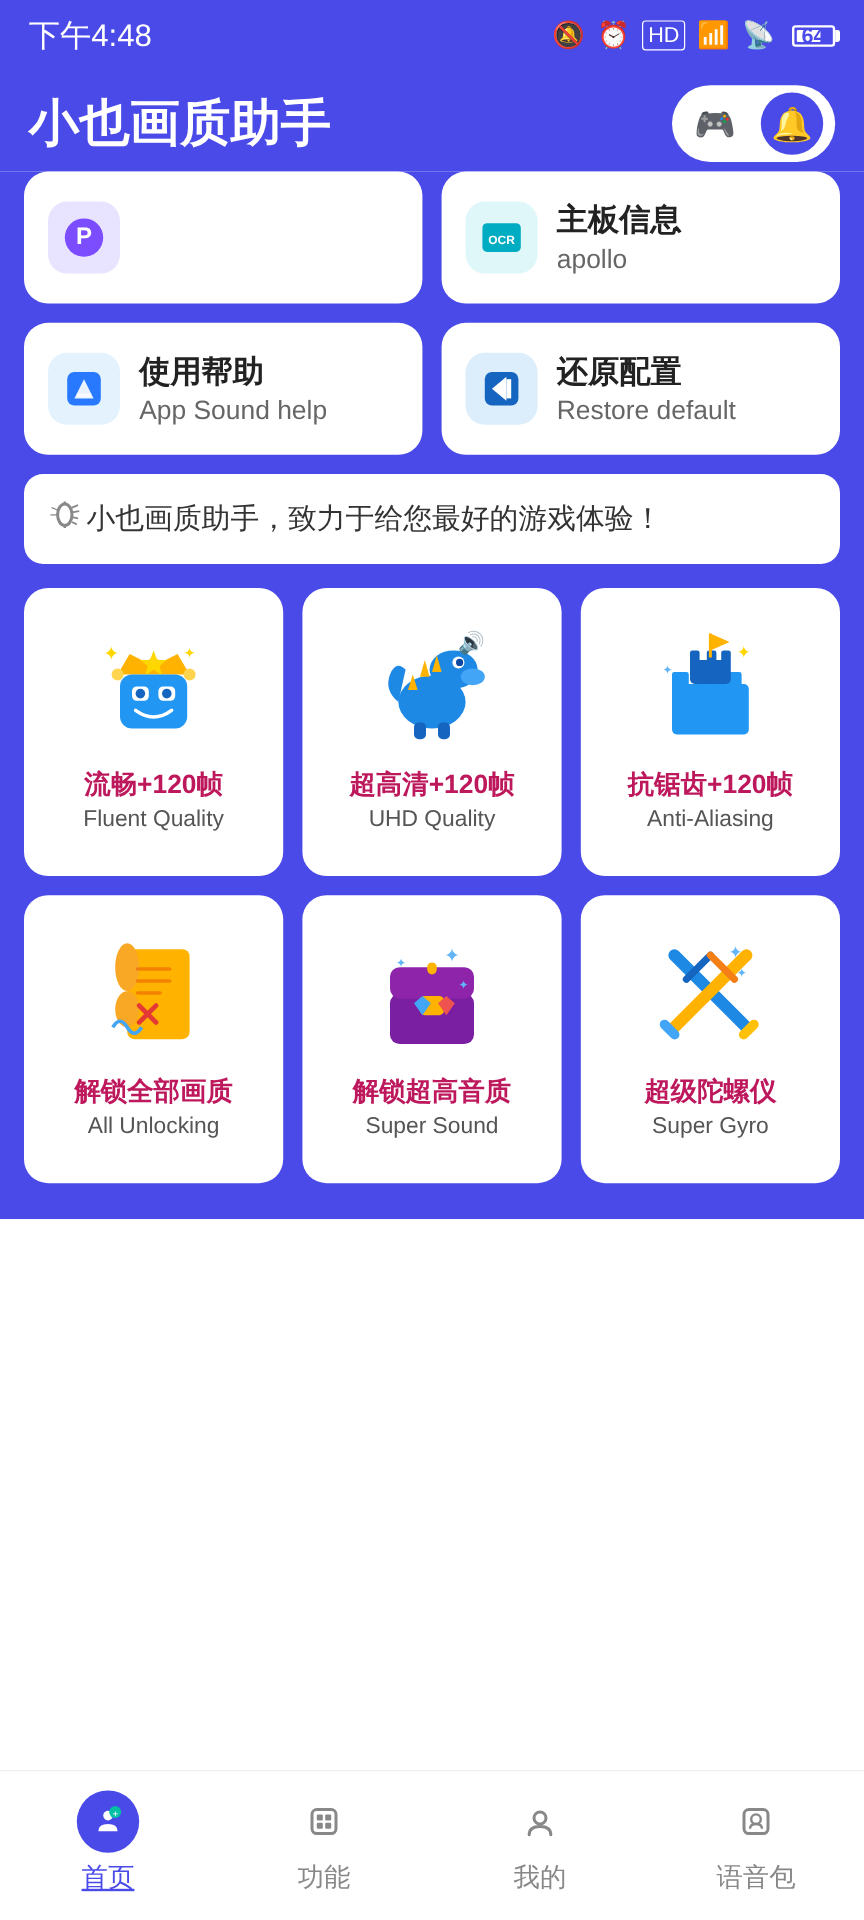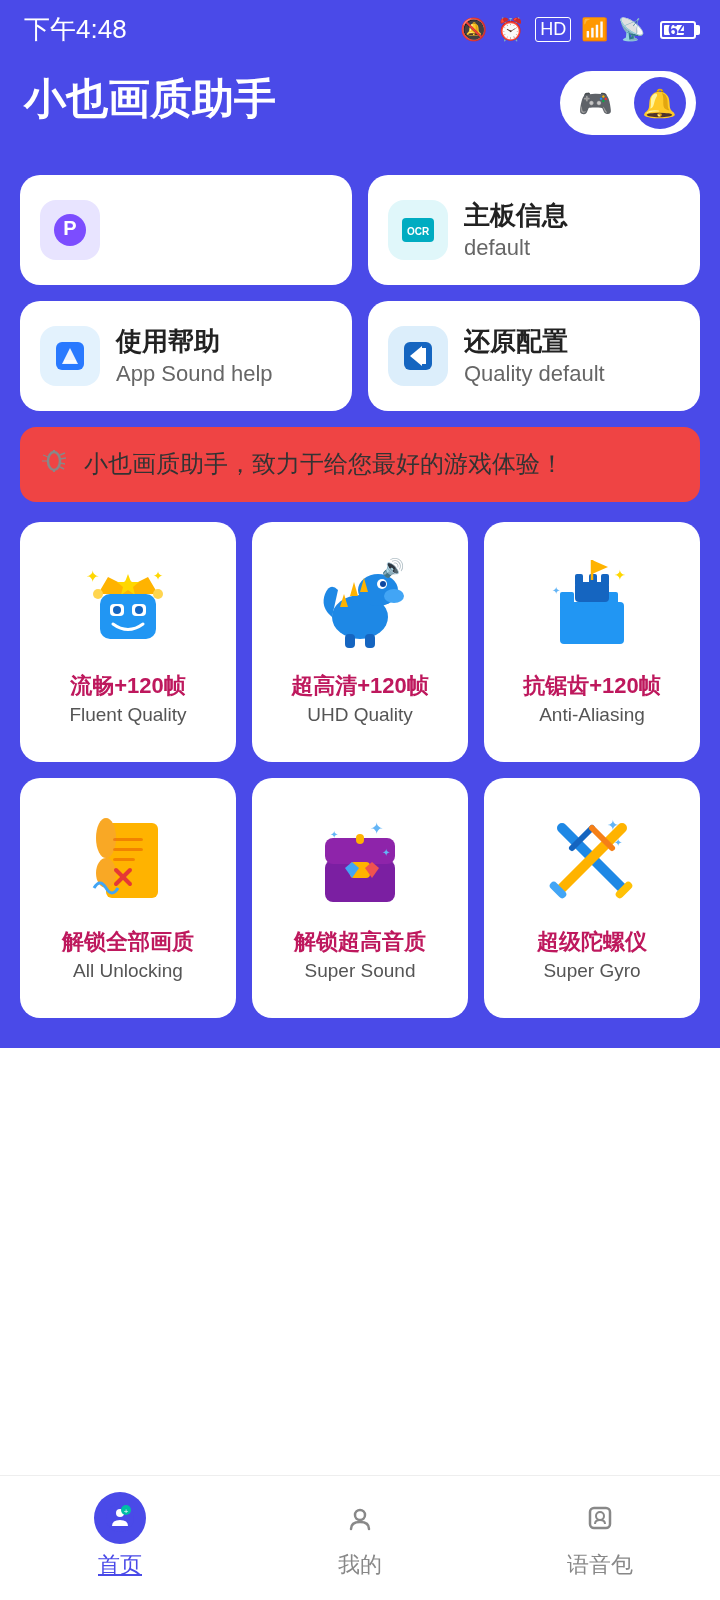--- a/index.html
+++ b/index.html
@@ -64,23 +64,24 @@
       left: 50%;
       top: 50%;
       transform: translate(-50%, -50%);
       color: #4A4AE8;
       font-weight: bold;
     }
 
     
     .header {
       background: #4A4AE8;
-      padding: 16px 24px 40px;
+      padding: 16px 24px 8px;
       display: flex;
       justify-content: space-between;
+      align-items: center;
     }
     .app-title {
       color: white;
       font-size: 42px;
       font-weight: bold;
     }
     .header-buttons {
       display: flex;
       background: white;
       border-radius: 50px;
@@ -149,26 +150,25 @@
       line-height: 1.3;
     }
     .info-card-value {
       font-size: 22px;
       color: #666;
       margin-top: 2px;
     }
 
     
     .notice-bar {
-      background: #ef4444;
+      background: #ffffff;
       border-radius: 16px;
       padding: 18px 20px;
       display: flex;
       align-items: center;
-      gap: 12px;
       margin-bottom: 20px;
       font-size: 24px;
       color: #333;
     }
     .notice-icon {
       font-size: 28px;
       flex-shrink: 0;
     }
 
     
@@ -303,21 +303,21 @@
     </div>
     <div class="info-card">
       <div class="info-card-icon icon-teal">
         <svg width="36" height="36" viewBox="0 0 36 36">
           <rect x="2" y="6" width="32" height="24" rx="4" fill="#00ACC1"></rect>
           <text x="18" y="23" text-anchor="middle" fill="white" font-size="10" font-weight="bold">OCR</text>
         </svg>
       </div>
       <div class="info-card-text">
         <div class="info-card-label">主板信息</div>
-        <div class="info-card-value">default</div>
+        <div class="info-card-value">apollo</div>
       </div>
     </div>
   </div>
 
   <div class="info-cards">
     <div class="info-card">
       <div class="info-card-icon icon-blue">
         <svg width="36" height="36" viewBox="0 0 36 36">
           <rect x="4" y="4" width="28" height="28" rx="6" fill="#2979FF"></rect>
           <polygon points="10,26 18,10 26,26" fill="white" opacity="0.9"></polygon>
@@ -332,21 +332,21 @@
     <div class="info-card">
       <div class="info-card-icon icon-blue2">
         <svg width="36" height="36" viewBox="0 0 36 36">
           <rect x="4" y="4" width="28" height="28" rx="6" fill="#1565C0"></rect>
           <polygon points="22,8 10,18 22,28" fill="white"></polygon>
           <rect x="22" y="10" width="4" height="16" fill="white"></rect>
         </svg>
       </div>
       <div class="info-card-text">
         <div class="info-card-label">还原配置</div>
-        <div class="info-card-value">Quality default</div>
+        <div class="info-card-value">Restore default</div>
       </div>
     </div>
   </div>
 
   <div class="notice-bar">
     <span class="notice-icon">
       <svg width="32" height="32" viewBox="0 0 32 32">
         <ellipse cx="14" cy="16" rx="6" ry="9" fill="none" stroke="#888" stroke-width="2.5"></ellipse>
         <line x1="14" y1="7" x2="14" y2="5" stroke="#888" stroke-width="2"></line>
         <line x1="14" y1="25" x2="14" y2="27" stroke="#888" stroke-width="2"></line>
@@ -535,20 +535,32 @@
         <path d="M8 24 Q8 18 16 18 Q24 18 24 24" fill="white"></path>
         <circle cx="22" cy="8" r="5" fill="#00BFA5"></circle>
         <text x="22" y="12" text-anchor="middle" font-size="8" fill="white">+</text>
       </svg>
     </div>
     <div class="nav-label active">首页</div>
   </div>
   <div class="nav-item">
     <div class="nav-icon">
       <svg width="32" height="32" viewBox="0 0 32 32">
+        <rect x="6" y="6" width="20" height="20" rx="4" fill="none" stroke="#888" stroke-width="2.5"></rect>
+        <rect x="10" y="10" width="5" height="5" rx="1" fill="#888"></rect>
+        <rect x="17" y="10" width="5" height="5" rx="1" fill="#888"></rect>
+        <rect x="10" y="17" width="5" height="5" rx="1" fill="#888"></rect>
+        <rect x="17" y="17" width="5" height="5" rx="1" fill="#888"></rect>
+      </svg>
+    </div>
+    <div class="nav-label">功能</div>
+  </div>
+  <div class="nav-item">
+    <div class="nav-icon">
+      <svg width="32" height="32" viewBox="0 0 32 32">
         <circle cx="16" cy="13" r="5" fill="none" stroke="#888" stroke-width="2.5"></circle>
         <path d="M7 27 Q7 20 16 20 Q25 20 25 27" fill="none" stroke="#888" stroke-width="2.5" stroke-linecap="round"></path>
       </svg>
     </div>
     <div class="nav-label">我的</div>
   </div>
   <div class="nav-item">
     <div class="nav-icon">
       <svg width="32" height="32" viewBox="0 0 32 32">
         <rect x="6" y="6" width="20" height="20" rx="4" fill="none" stroke="#888" stroke-width="2.5"></rect>

